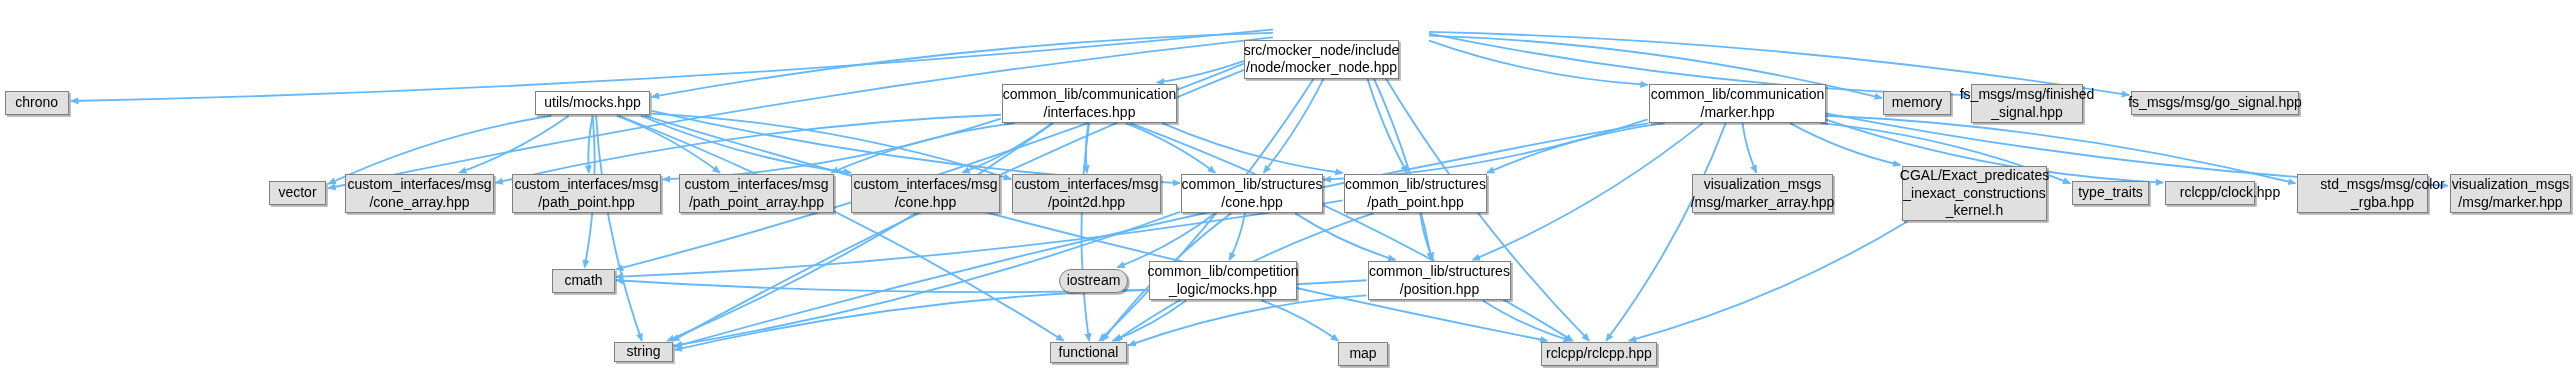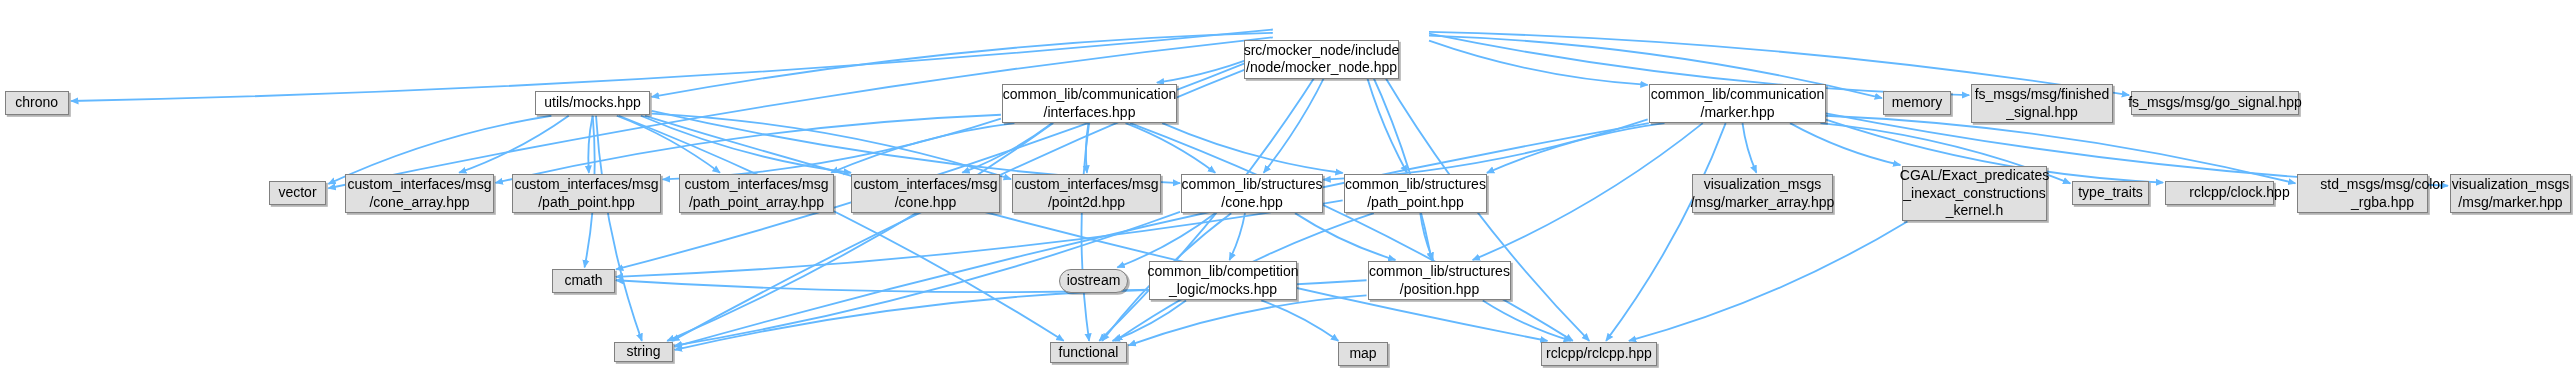--- a/index.html
+++ b/index.html
@@ -112,21 +112,21 @@
   <div id="node-layer">
       <div class="node white" style="left: 1244px; top: 5.5px; width: 155px; height: 39px; margin-top: 34px;"><span>src/mocker_node/include
 /node/mocker_node.hpp</span></div>
       <div class="node" style="left: 4.6px; top: 91px; width: 64px; height: 24px;"><span>chrono</span></div>
       <div class="node white" style="left: 535px; top: 91px; width: 115px; height: 24px;"><span>utils/mocks.hpp</span></div>
       <div class="node white" style="left: 1002px; top: 84px; width: 175px; height: 39px;"><span>common_lib/communication
 /interfaces.hpp</span></div>
       <div class="node white" style="left: 1649px; top: 84px; width: 177px; height: 39px;"><span>common_lib/communication
 /marker.hpp</span></div>
       <div class="node" style="left: 1883px; top: 91px; width: 68px; height: 24px;"><span>memory</span></div>
-      <div class="node" style="left: 1971px; top: 84px; width: 142px; height: 39px;"><span>fs_msgs/msg/finished
+      <div class="node" style="left: 1971px; top: 84px; width: 112px; height: 39px;"><span>fs_msgs/msg/finished
 _signal.hpp</span></div>
       <div class="node" style="left: 2131px; top: 91px; width: 168px; height: 24px;"><span>fs_msgs/msg/go_signal.hpp</span></div>
       <div class="node" style="left: 269px; top: 181px; width: 57px; height: 24px;"><span>vector</span></div>
       <div class="node" style="left: 345px; top: 174px; width: 149px; height: 39px;"><span>custom_interfaces/msg
 /cone_array.hpp</span></div>
       <div class="node" style="left: 512px; top: 174px; width: 149px; height: 39px;"><span>custom_interfaces/msg
 /path_point.hpp</span></div>
       <div class="node" style="left: 679px; top: 174px; width: 155px; height: 39px;"><span>custom_interfaces/msg
 /path_point_array.hpp</span></div>
       <div class="node" style="left: 851px; top: 174px; width: 149px; height: 39px;"><span>custom_interfaces/msg
@@ -136,21 +136,21 @@
       <div class="node white" style="left: 1181px; top: 174px; width: 142px; height: 39px;"><span>common_lib/structures
 /cone.hpp</span></div>
       <div class="node white" style="left: 1344px; top: 174px; width: 143px; height: 39px;"><span>common_lib/structures
 /path_point.hpp</span></div>
       <div class="node" style="left: 1692px; top: 174px; width: 141px; height: 39px;"><span>visualization_msgs
 /msg/marker_array.hpp</span></div>
       <div class="node" style="left: 1902px; top: 166px; width: 145px; height: 55px;"><span>CGAL/Exact_predicates
 _inexact_constructions
 _kernel.h</span></div>
       <div class="node" style="left: 2072px; top: 181px; width: 77px; height: 24px;"><span>type_traits</span></div>
-      <div class="node" style="left: 2165px; top: 181px; width: 109px; height: 24px; padding-left: 40px;"><span>rclcpp/clock.hpp</span></div>
+      <div class="node" style="left: 2165px; top: 181px; width: 90px; height: 24px; padding-left: 40px;"><span>rclcpp/clock.hpp</span></div>
       <div class="node" style="left: 2297px; top: 174px; width: 131px; height: 39px; padding-left: 40px;"><span>std_msgs/msg/color
 _rgba.hpp</span></div>
       <div class="node" style="left: 2450px; top: 174px; width: 121px; height: 39px;"><span>visualization_msgs
 /msg/marker.hpp</span></div>
       <div class="node" style="left: 552px; top: 269px; width: 63px; height: 24px;"><span>cmath</span></div>
       <div class="node" style="left: 1059px; top: 269px; width: 69px; height: 24px; border-radius: 12px;"><span>iostream</span></div>
       <div class="node white" style="left: 1149px; top: 261px; width: 148px; height: 39px;"><span>common_lib/competition
 _logic/mocks.hpp</span></div>
       <div class="node white" style="left: 1368px; top: 261px; width: 143px; height: 39px;"><span>common_lib/structures
 /position.hpp</span></div>

